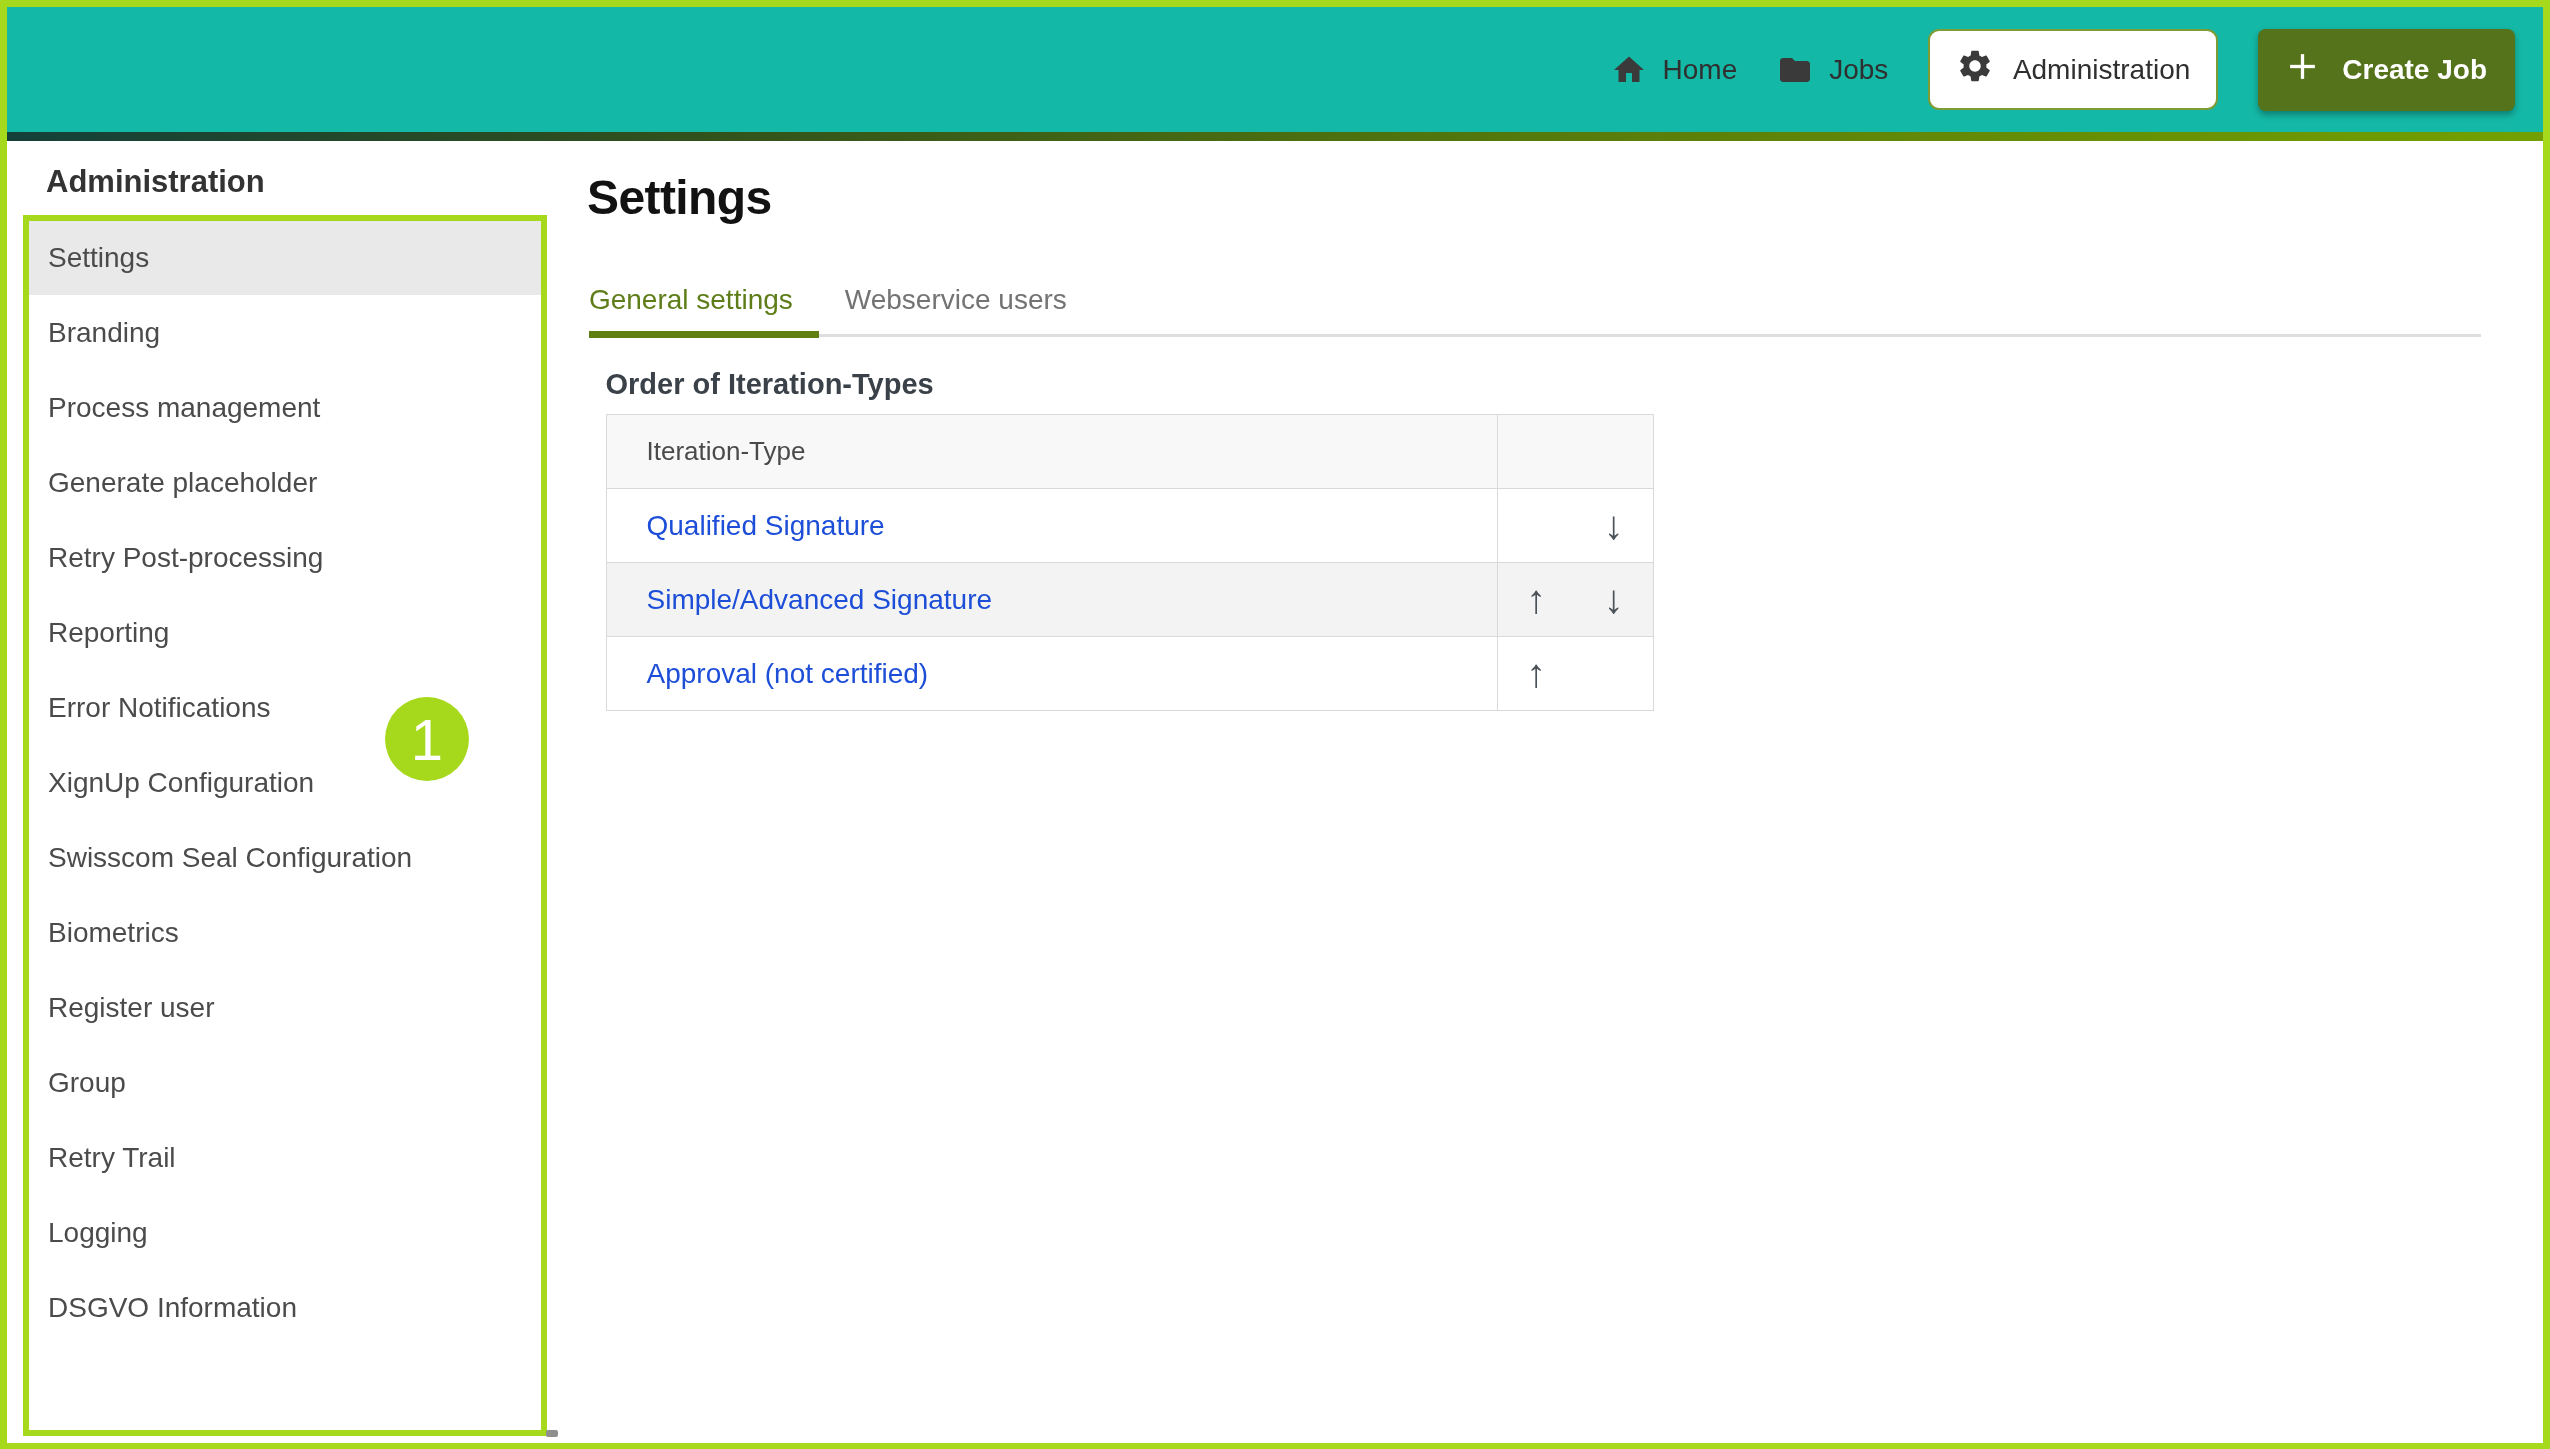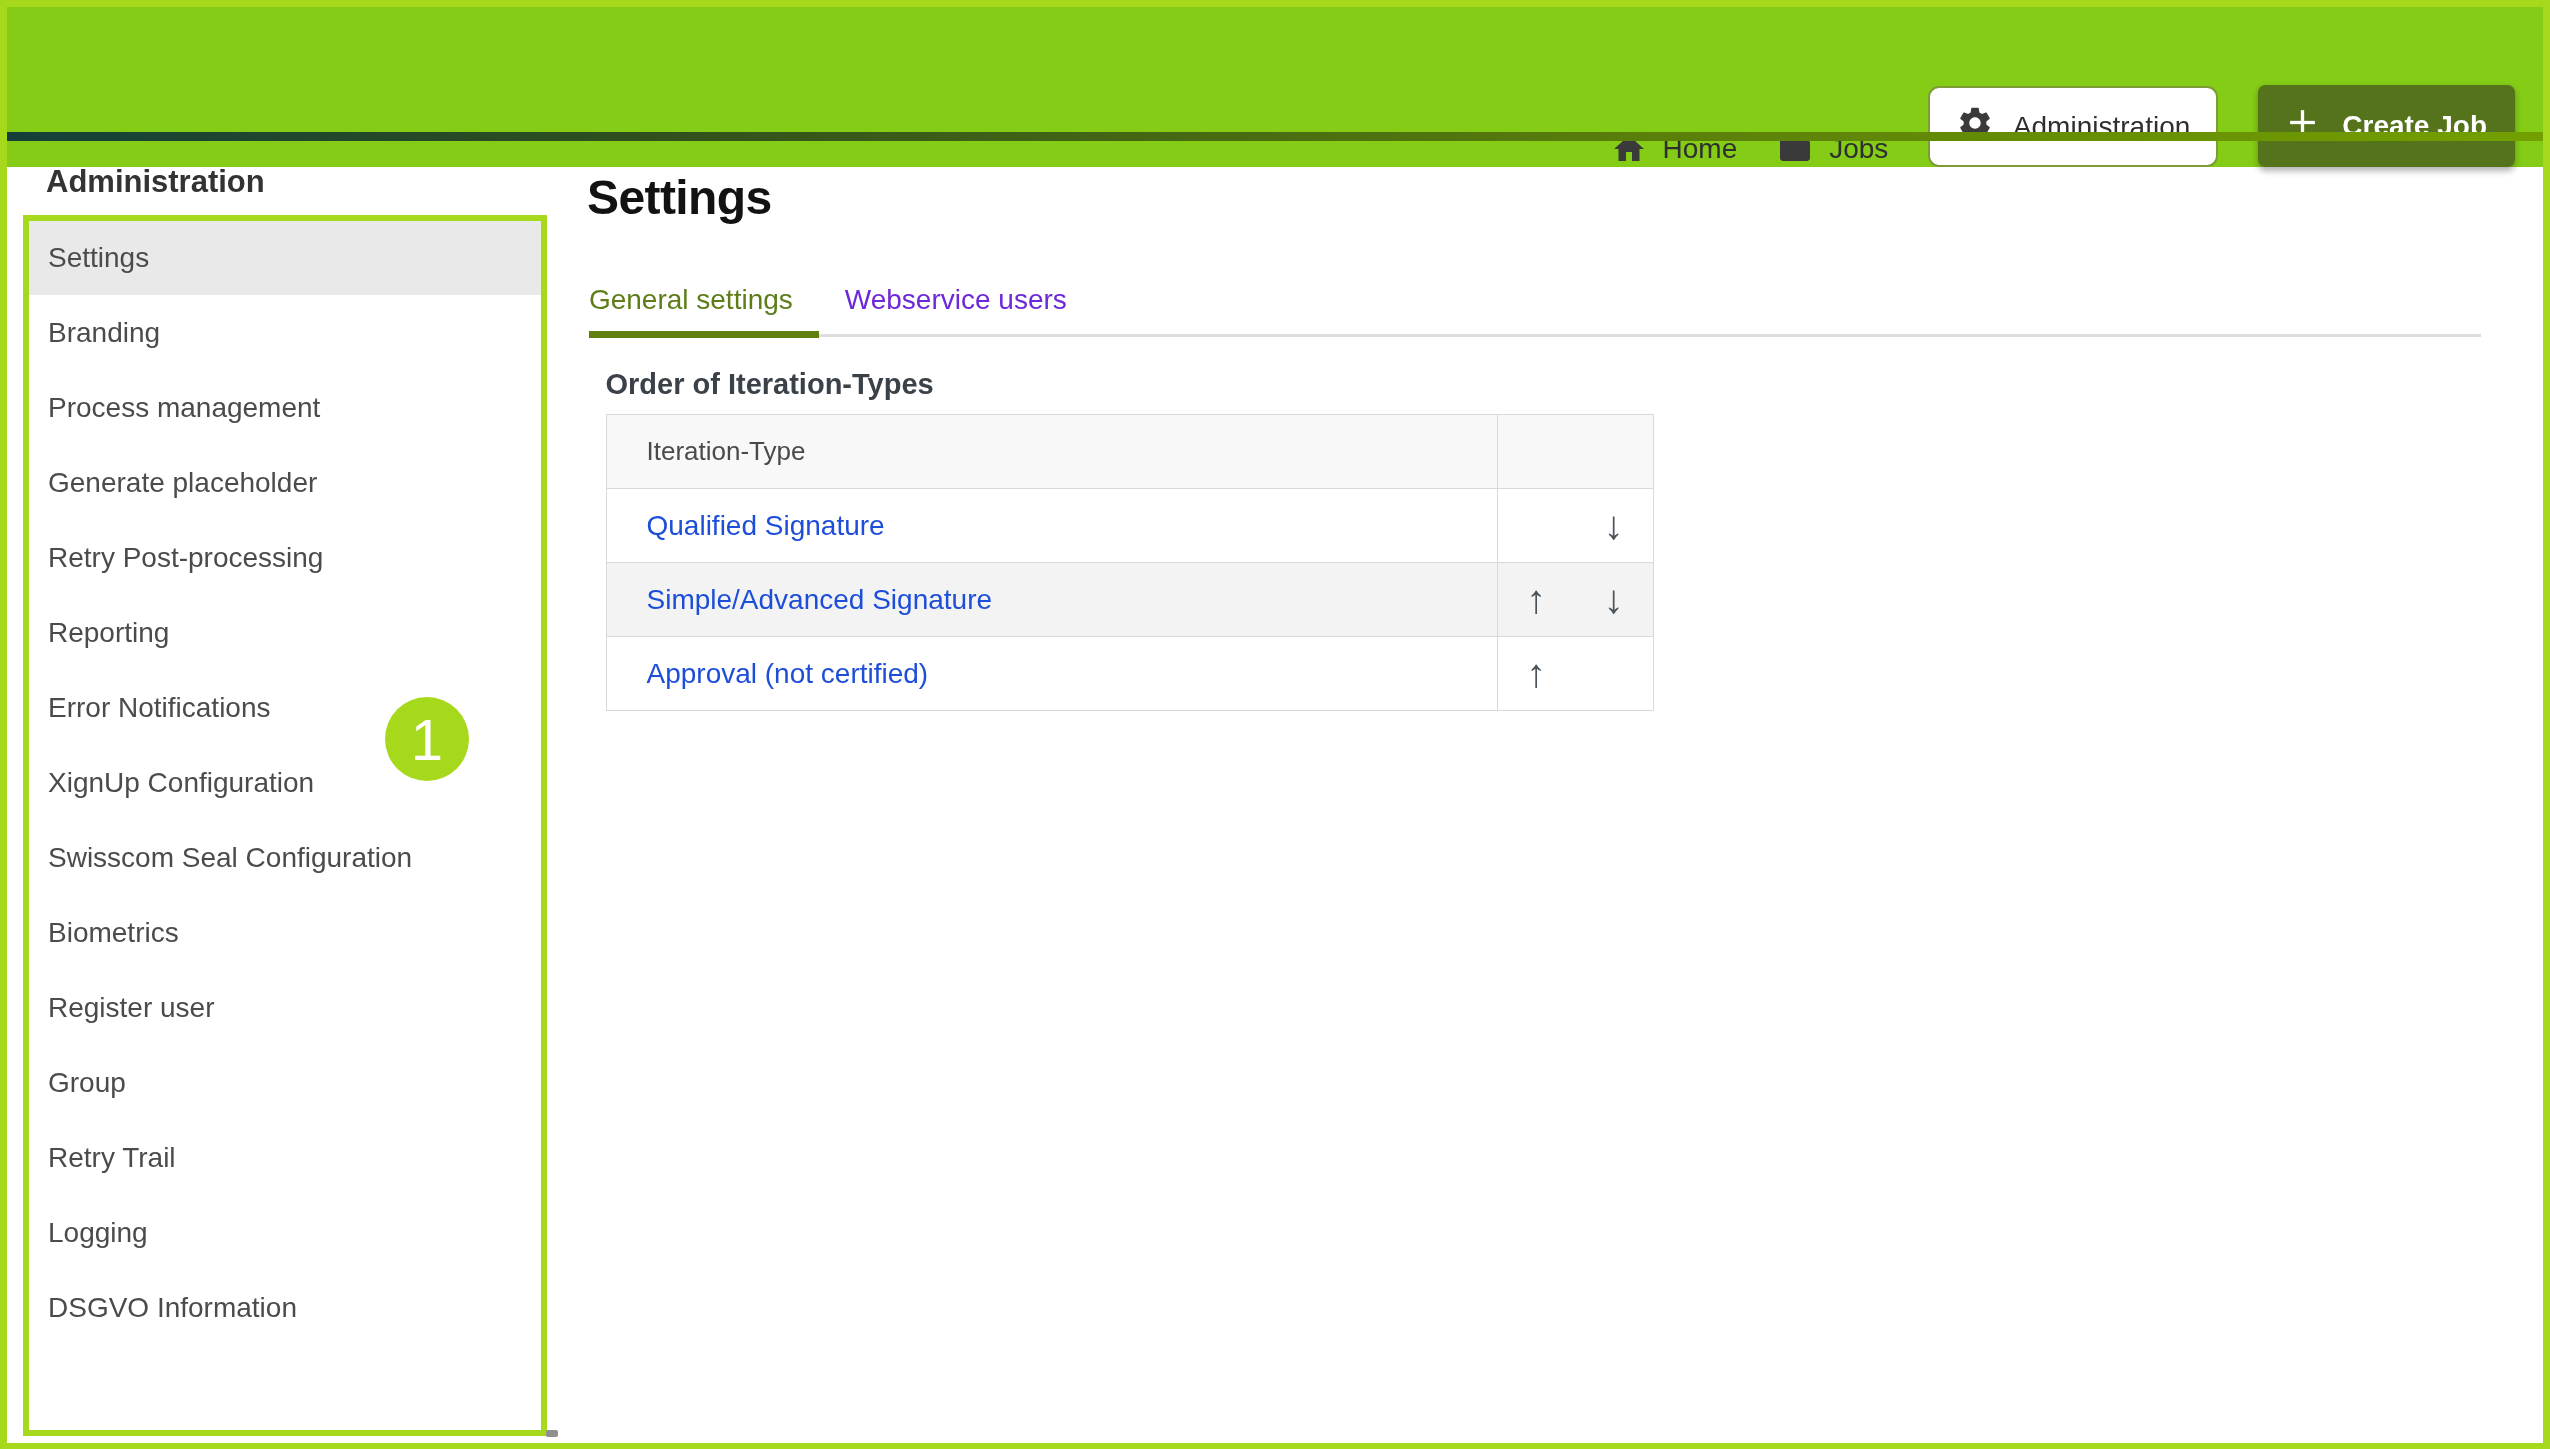--- a/index.html
+++ b/index.html
@@ -7,23 +7,23 @@
     position:relative;
     width:2550px;height:1450px;
     box-sizing:border-box;
     border:7.4px solid #a6d81c;
     background:#ffffff;
     font-family:"Liberation Sans", sans-serif;
     overflow:hidden;
   }
   
   .header{
-    position:absolute;top:0;left:0;right:0;height:160px;
-    display:flex;align-items:flex-end;justify-content:flex-end;
-    padding-right:28px;gap:40px;background:#84cc16;
+    position:absolute;top:0;left:0;right:0;height:125px;
+    display:flex;align-items:center;justify-content:flex-end;
+    padding-right:28px;gap:40px;background:#14b8a6;
   }
   .header-divider{
     position:absolute;top:125px;left:0;width:100%;height:8.6px;
     background:linear-gradient(90deg,#14403a 0%,#2f4f1d 25%,#5a7f0a 65%,#73a000 100%);
   }
   .nav-item{display:flex;align-items:center;gap:16px;font-size:28px;color:#2f2f2f;cursor:pointer;}
   .nav-item svg{display:block;}
   .nav-pill{
     display:flex;align-items:center;gap:18.5px;
     border:2.5px solid #7d9c35;border-radius:11px;
@@ -66,21 +66,21 @@
     display:flex;align-items:center;justify-content:center;
     font-size:58px;z-index:52;
   }
   
   .main{position:absolute;left:580px;top:134px;right:0;bottom:0;}
   .page-title{
     position:absolute;left:0;top:29px;margin:0;
     font-size:48px;font-weight:700;color:#121212;letter-spacing:-0.6px;
   }
   .tabs{position:absolute;left:1.9px;top:143px;display:flex;gap:52px;}
-  .tab{font-size:28px;color:#6d28d9;cursor:pointer;}
+  .tab{font-size:28px;color:#737373;cursor:pointer;}
   .tab.active{color:#5e7d19;}
   .tab-underline{position:absolute;left:1.9px;top:193px;width:1892px;height:3.1px;background:#dedede;}
   .tab-underline-active{position:absolute;left:1.9px;top:190px;width:230px;height:6.8px;background:#5f7f10;}
   .section-heading{
     position:absolute;left:18.5px;top:227px;
     font-size:29px;font-weight:700;color:#3a4149;
   }
   .itable{
     position:absolute;left:18.5px;top:273px;width:1048px;
     box-sizing:border-box;border:1.9px solid #d9d9d9;background:#ffffff;

